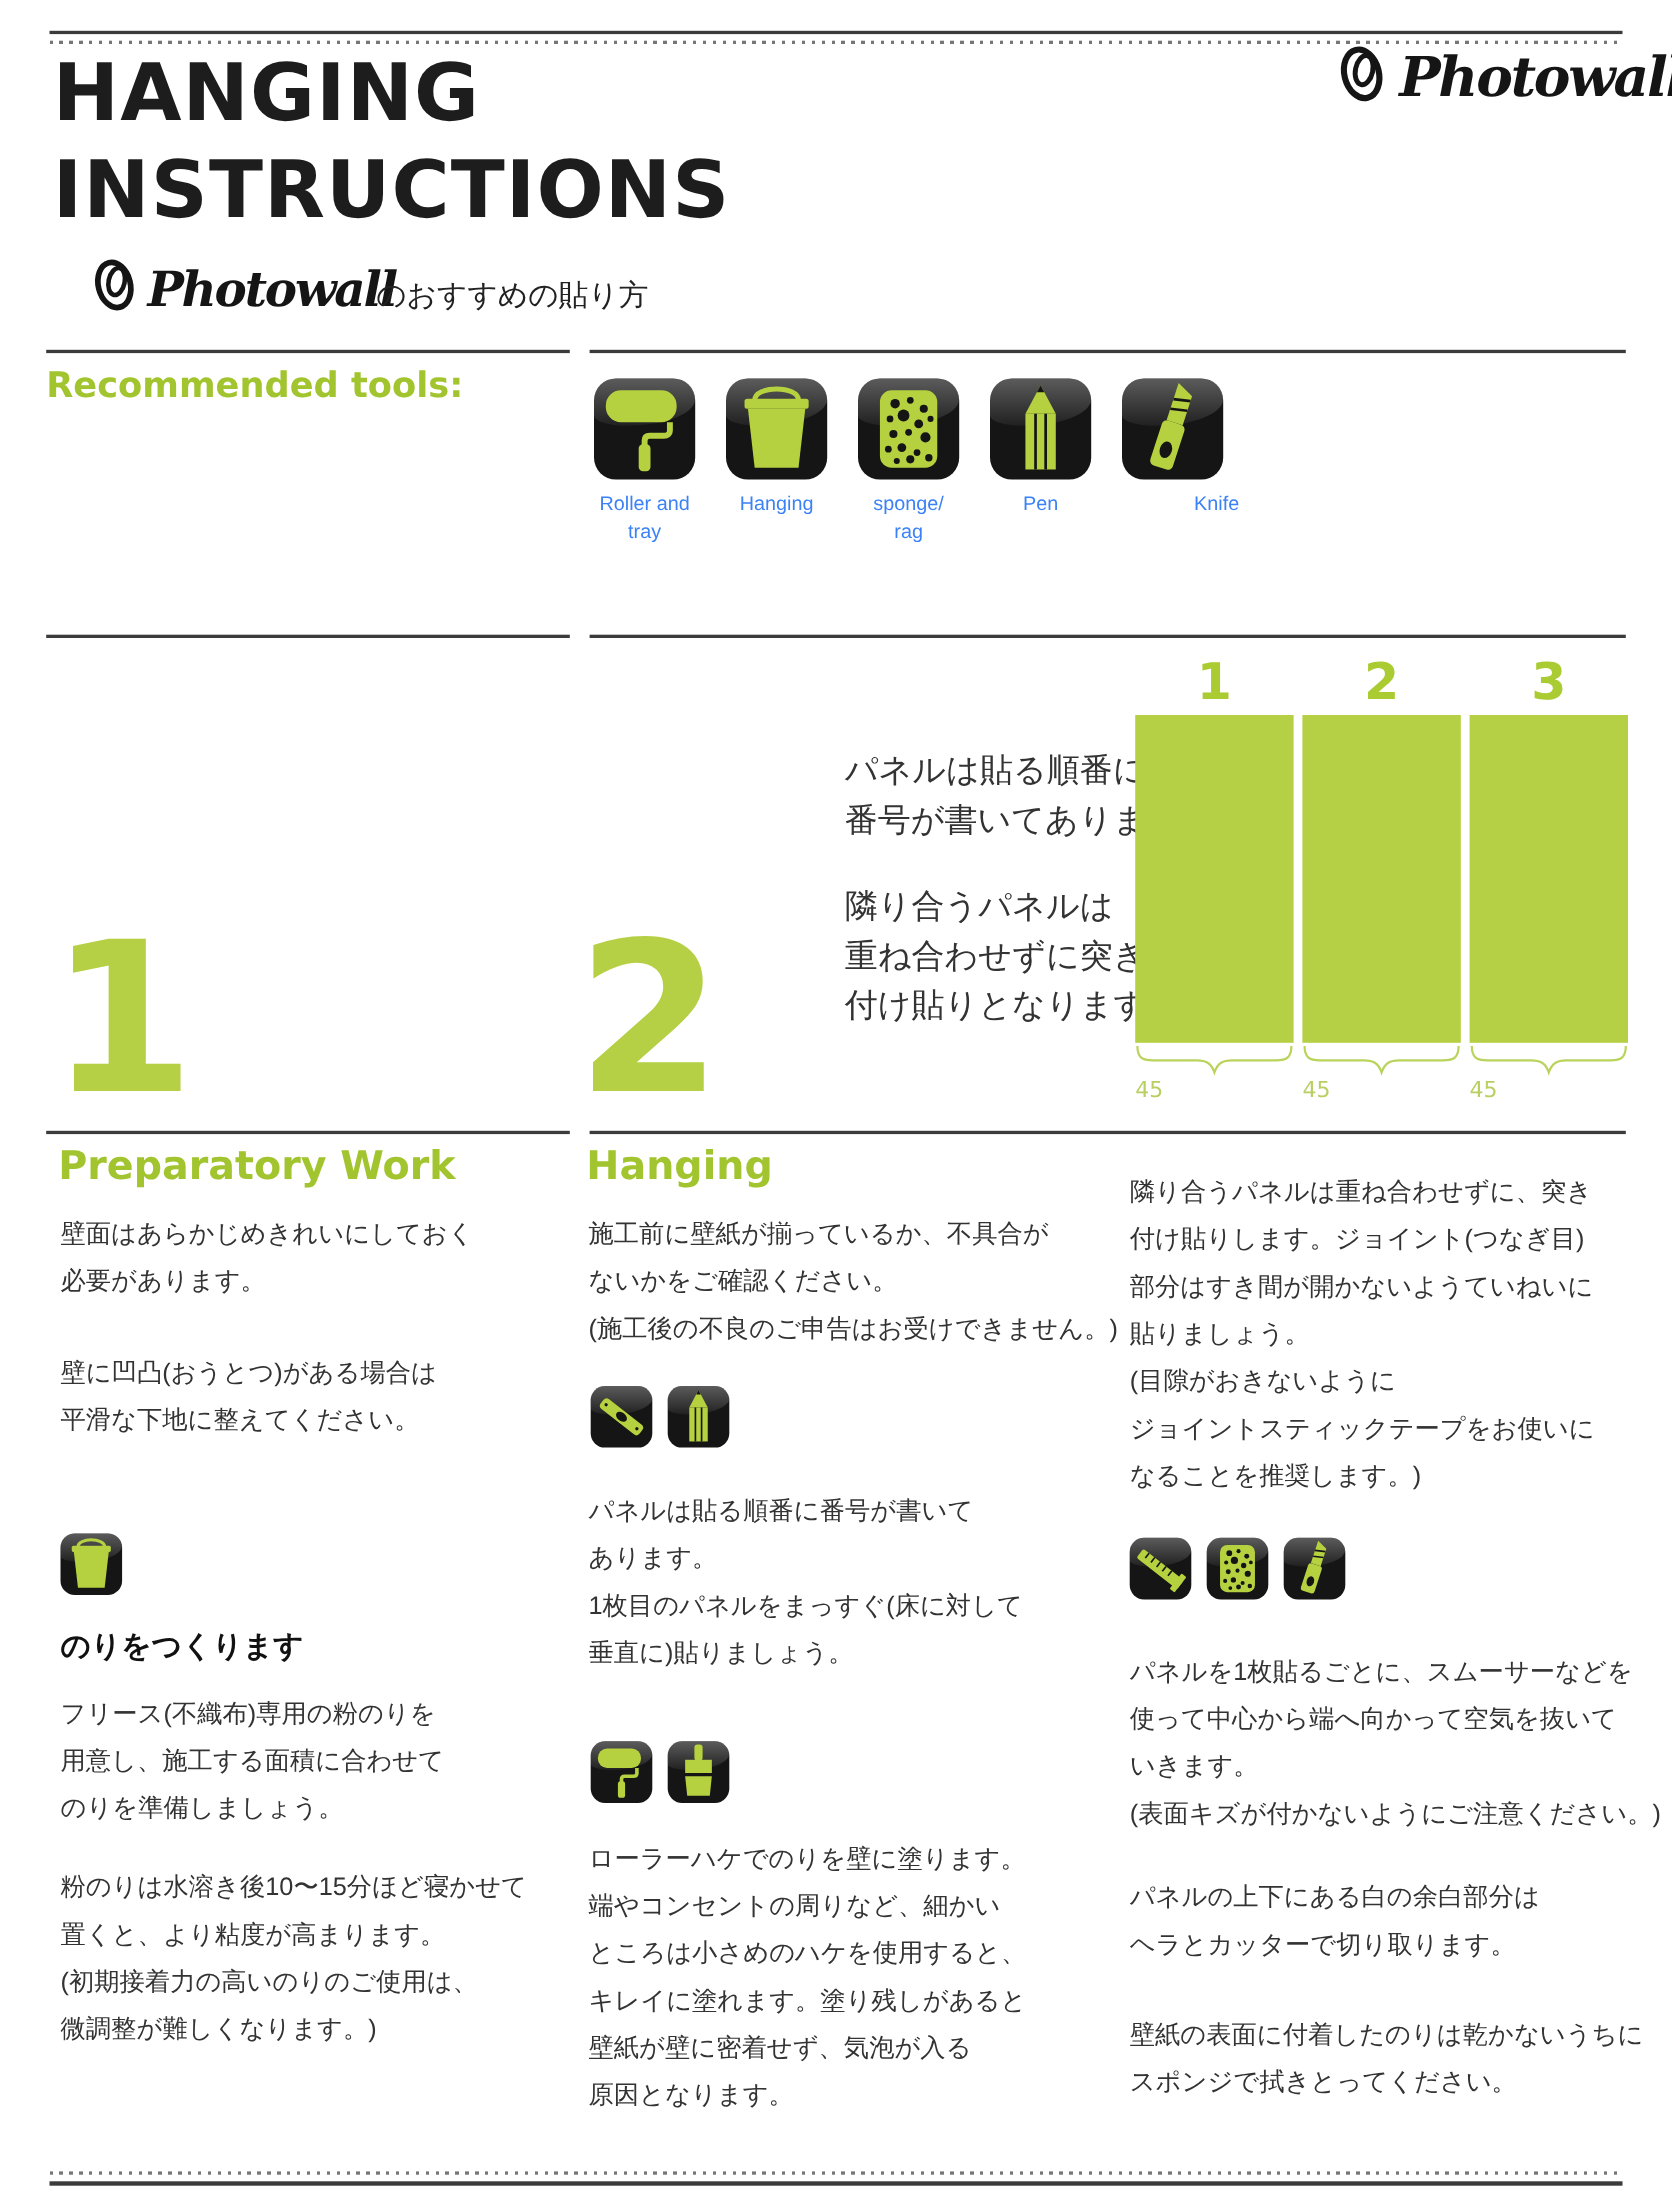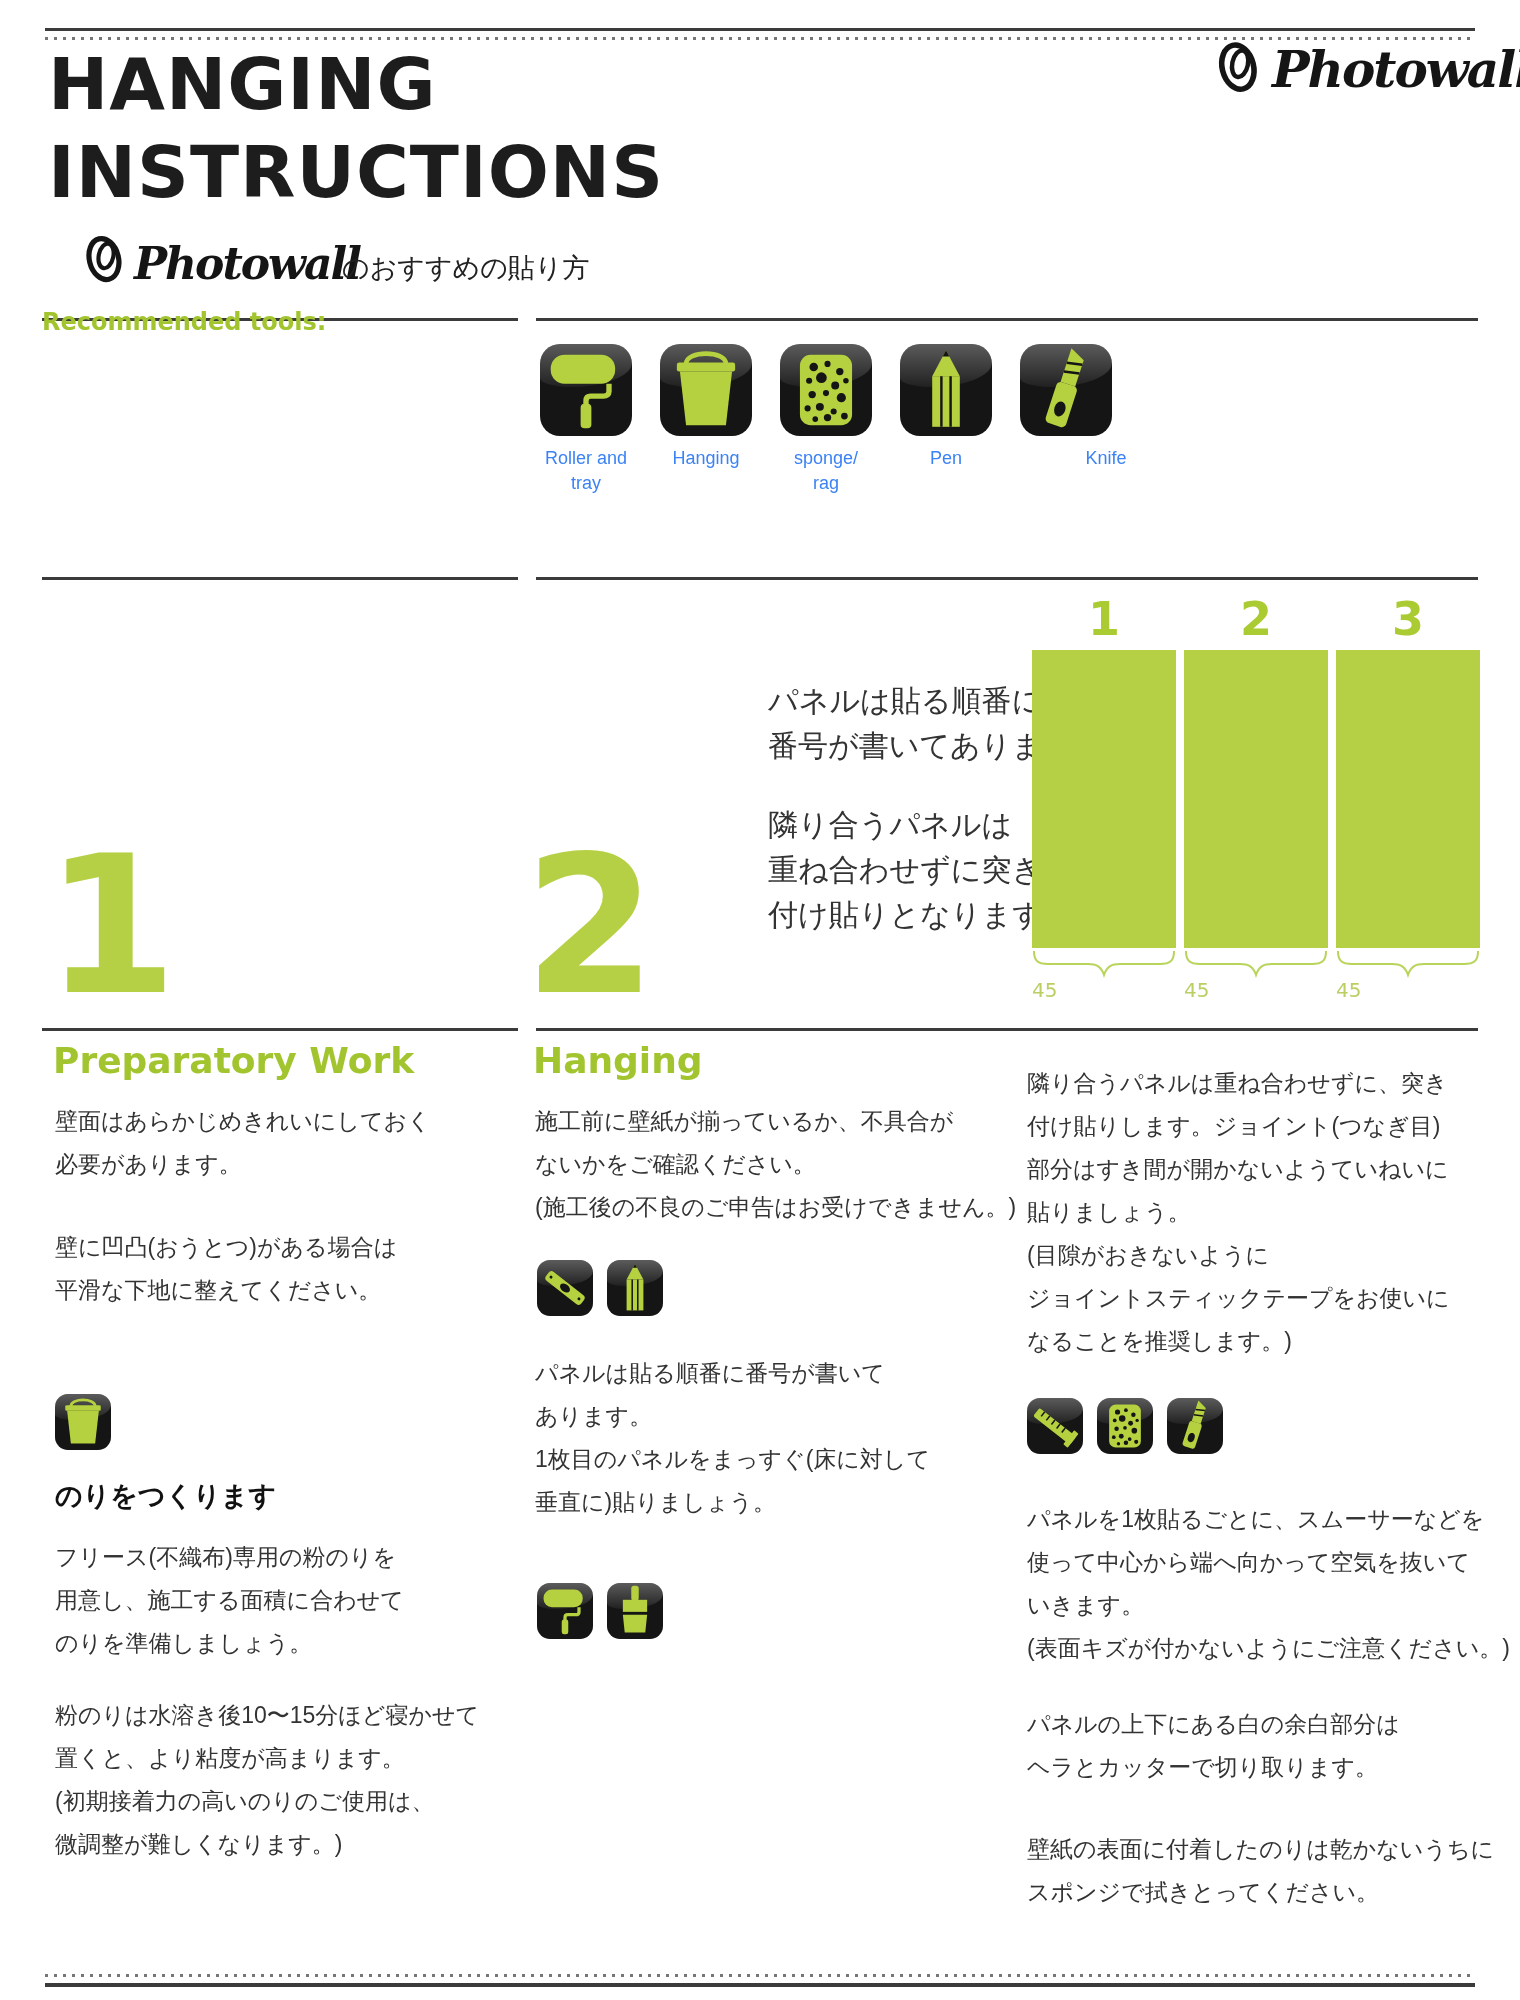--- a/index.html
+++ b/index.html
@@ -136,21 +136,21 @@
 
   <svg class="abs" style="left:84px;top:232px" width="42" height="52">
       <use href="#brand-mark"></use>
     </svg>
   <div class="abs script-brand" style="left:134px;top:238px;font-size:44px">Photowall</div>
   <div class="abs" style="left:342px;top:250px;font-size:27px;color:#222">のおすすめの貼り方</div>
 
   <div class="rule" style="left:42px;top:318px;width:476px"></div>
   <div class="rule" style="left:536px;top:318px;width:942px"></div>
 
-  <div class="green-h" style="left:42px;top:308px;font-size:24px">Recommended tools:</div>
+  <div class="green-h" style="left:42px;top:331px;font-size:32px">Recommended tools:</div>
 
   <div class="tile" style="left:540px;top:344px;width:92px;height:92px">
       <svg width="92" height="92">
         <use href="#i-roller"></use>
       </svg>
     </div>
   <div class="tile" style="left:660px;top:344px;width:92px;height:92px">
       <svg width="92" height="92">
         <use href="#i-bucket"></use>
       </svg>
@@ -256,20 +256,26 @@
   <div class="tile tile-sm" style="left:537px;top:1583px;width:56px;height:56px">
       <svg width="56" height="56">
         <use href="#i-roller"></use>
       </svg>
     </div>
   <div class="tile tile-sm" style="left:607px;top:1583px;width:56px;height:56px">
       <svg width="56" height="56">
         <use href="#i-brush"></use>
       </svg>
     </div>
+  <div class="jp" style="left:535px;top:1668px">ローラーハケでのりを壁に塗ります。
+端やコンセントの周りなど、細かい
+ところは小さめのハケを使用すると、
+キレイに塗れます。塗り残しがあると
+壁紙が壁に密着せず、気泡が入る
+原因となります。</div>
 
   <div class="jp" style="left:1027px;top:1062px">隣り合うパネルは重ね合わせずに、突き
 付け貼りします。ジョイント(つなぎ目)
 部分はすき間が開かないようていねいに
 貼りましょう。
 (目隙がおきないように
 ジョイントスティックテープをお使いに
 なることを推奨します。)</div>
   <div class="tile tile-sm" style="left:1027px;top:1398px;width:56px;height:56px">
       <svg width="56" height="56">

